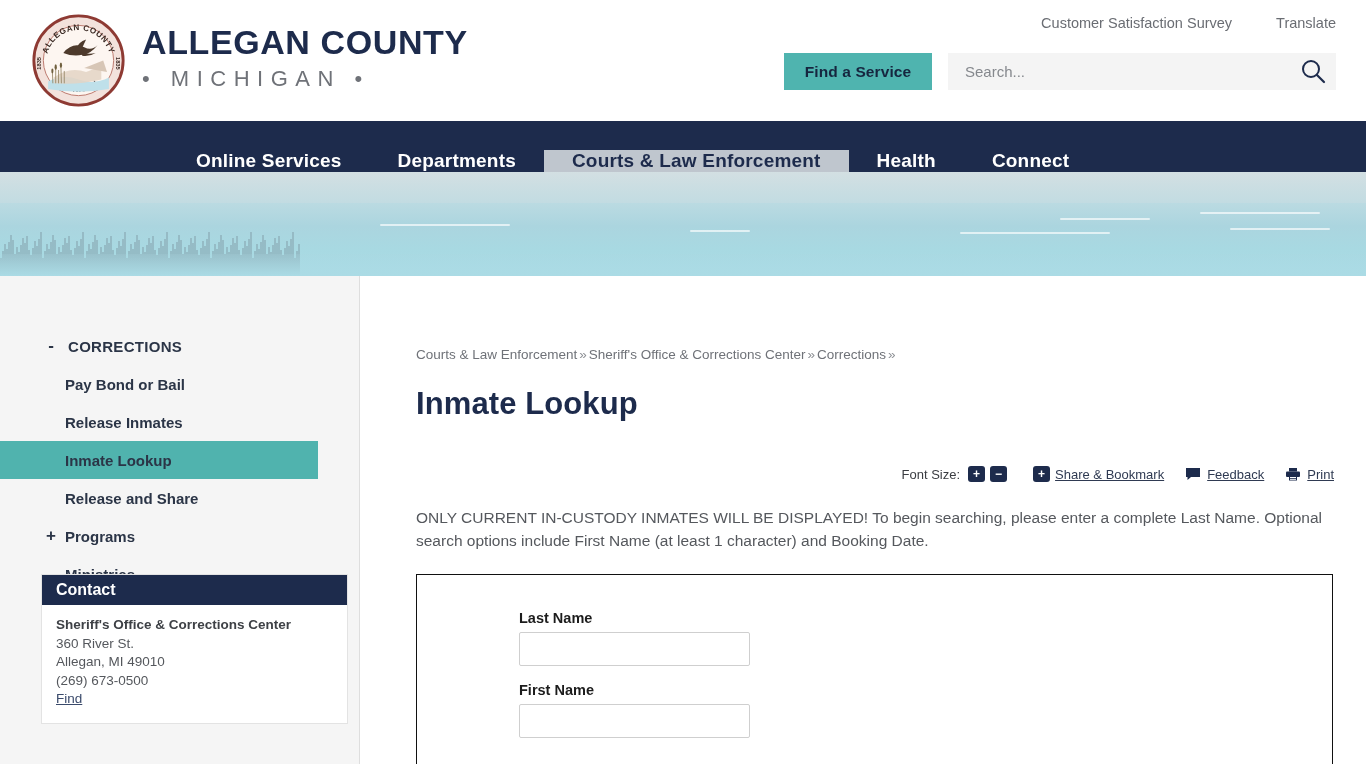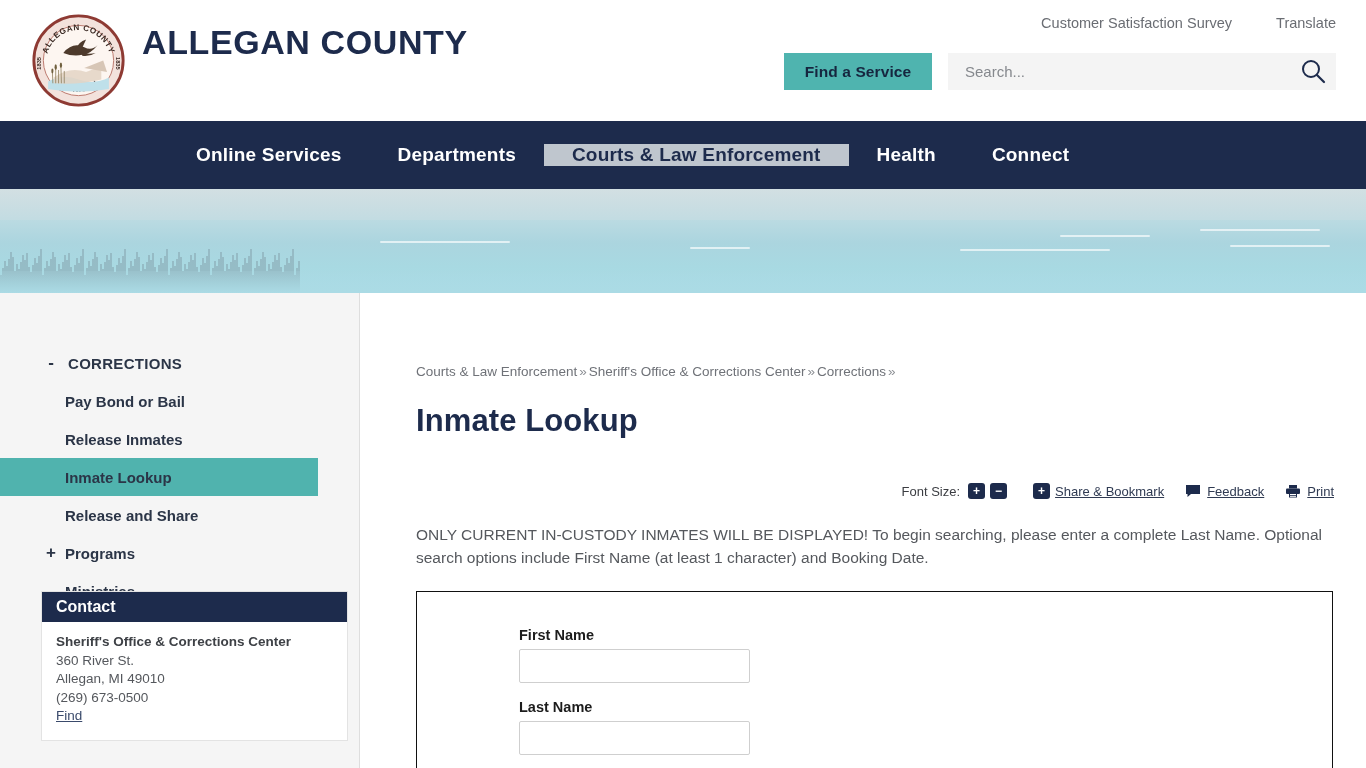--- a/index.html
+++ b/index.html
@@ -104,24 +104,24 @@
     position: absolute;
     right: 8px; top: 4px;
     width: 30px; height: 30px;
     background: none; border: none;
     cursor: pointer;
     padding: 0;
   }
 
   
   .nav {
-    height: 68px;
+    height: 51px;
     background: #1d2b4c;
     display: flex;
-    align-items: center;
+    align-items: flex-end;
     padding-left: 0;
   }
   .nav-spacer { width: 168px; }
   .nav-item {
     display: flex;
     align-items: center;
     padding: 0 28px;
     color: #ffffff;
     font-size: 19px;
     font-weight: bold;
@@ -400,20 +400,21 @@
       <g fill="#6f5f3e">
         <ellipse cx="26" cy="57" rx="1.2" ry="3"></ellipse>
         <ellipse cx="31.5" cy="55" rx="1.2" ry="3"></ellipse>
         <ellipse cx="22.5" cy="61" rx="1.1" ry="2.6"></ellipse>
       </g>
     </svg>
   </a>
 
   <div class="brand">
     <div class="brand-line1">ALLEGAN COUNTY</div>
+    <div class="brand-line2">• MICHIGAN •</div>
   </div>
 
   <div class="toplinks">
     <a class="toplink">Customer Satisfaction Survey</a>
     <a class="toplink">Translate</a>
   </div>
 
   <div class="searchrow">
     <button class="find-service">Find a Service</button>
     <div class="searchbox">
@@ -681,23 +682,23 @@
           </svg>
         </span>
         <span class="tb-link">Print</span>
       </span>
     </div>
 
     <p class="intro">ONLY CURRENT IN-CUSTODY INMATES WILL BE DISPLAYED! To begin searching, please enter a complete Last Name. Optional search options include First Name (at least 1 character) and Booking Date.</p>
 
     <div class="form-box">
       <div class="field-group">
+        <div class="field-label">Last Name</div>
+        <input class="field-input" type="text" style="">
+      </div>
+      <div class="field-group">
         <div class="field-label">First Name</div>
         <input class="field-input" type="text" style="">
       </div>
-      <div class="field-group">
-        <div class="field-label">Last Name</div>
-        <input class="field-input" type="text" style="">
-      </div>
     </div>
 
   </main>
 </div>
 
 </body></html>

